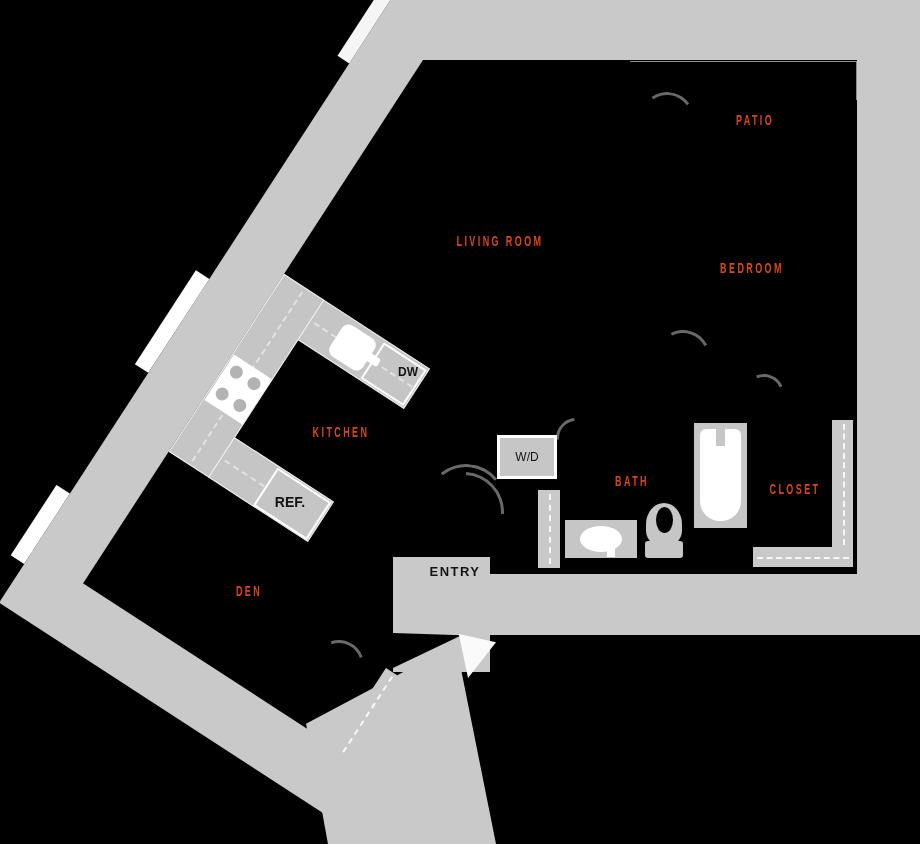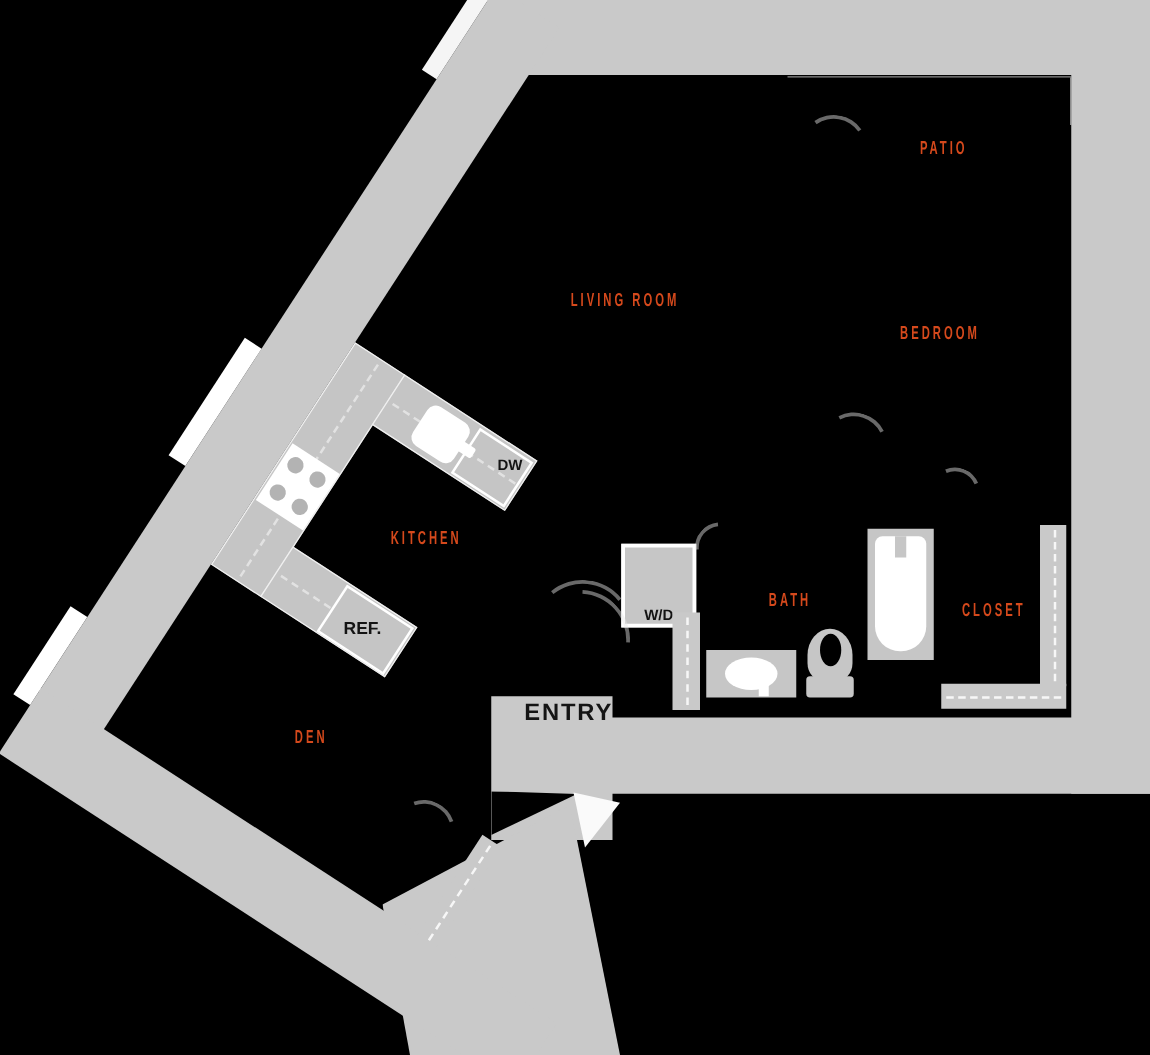--- a/index.html
+++ b/index.html
@@ -16,25 +16,25 @@
   .dashh{position:absolute;top:50%;left:4px;right:4px;height:0;
          border-top:2px dashed rgba(255,255,255,.85);}
   .burner{position:absolute;width:13px;height:13px;border-radius:50%;background:#b3b3b3;}
   .arc{position:absolute;border:3px solid transparent;border-top-color:rgba(232,232,232,.45);
        border-radius:50%;}
   .rlabel{position:absolute;transform:translate(-50%,-50%) scaleX(.6);
           font-weight:bold;font-size:15px;letter-spacing:4px;color:#d5491c;
           white-space:nowrap;}
   .flabel{position:absolute;transform:translate(-50%,-50%);
           font-weight:bold;font-size:12px;color:#141414;white-space:nowrap;}
-  .entry-label{font-size:19px;letter-spacing:1.5px;}
-  .wd-box{position:absolute;left:497px;top:435px;width:60px;height:67px;
+  .entry-label{font-size:13px;letter-spacing:1.5px;}
+  .wd-box{position:absolute;left:497px;top:435px;width:60px;height:44px;
           background:#c6c6c6;border:3px solid #fff;box-sizing:border-box;
-          display:flex;align-items:flex-end;justify-content:center;
-          font-weight:bold;font-size:12px;color:#141414;}
+          display:flex;align-items:center;justify-content:center;
+          font-weight:normal;font-size:12px;color:#141414;}
   .hair{position:absolute;background:rgba(255,255,255,.55);}
 </style>
 </head>
 <body>
 
 <div class="stage">
 
   <div class="abs gray" style="left:390px;top:0;width:530px;height:60px;"></div>
   <div class="abs gray" style="left:857px;top:0;width:63px;height:635px;"></div>
   <div class="abs gray" style="left:488px;top:574px;width:432px;height:61px;"></div>

